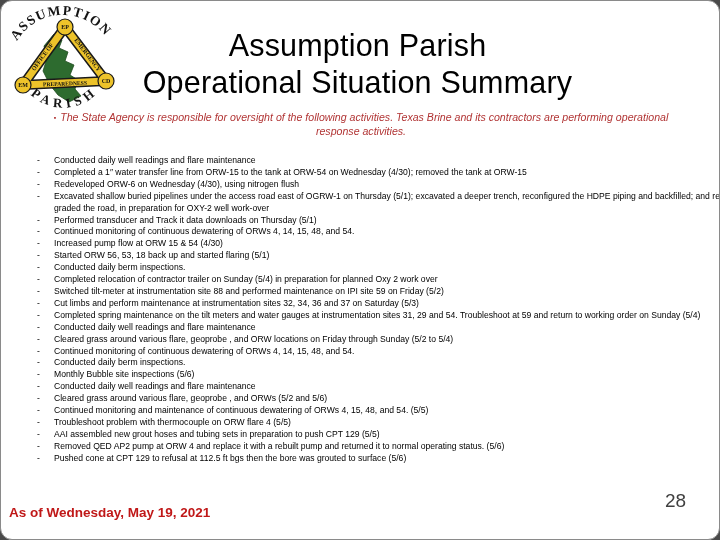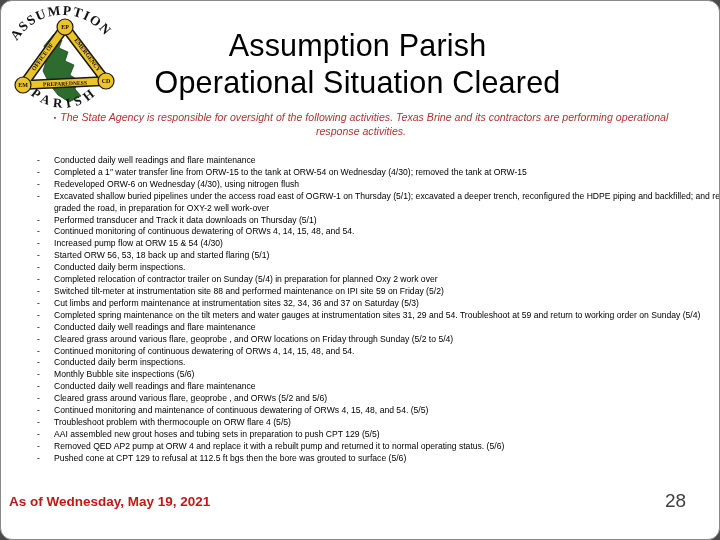--- a/index.html
+++ b/index.html
@@ -29,21 +29,21 @@
   .subtitle .marker{font-style:normal;font-size:7px;vertical-align:1px;margin-right:4px;}
   ul.bullets{
     position:absolute;left:18px;top:138px;width:688px;
     margin:16px;padding:0;list-style:none;
     color:#000;font-size:8.6px;line-height:11.9px;
     letter-spacing:0px;
   }
   ul.bullets li{position:relative;padding-left:19px;}
   ul.bullets li::before{content:"-";position:absolute;left:2px;top:0;}
   .footer{
-    position:absolute;left:8px;top:493px;
+    position:absolute;left:8px;top:504px;
     color:#c01818;font-weight:bold;font-size:13.5px;
   }
   .pagenum{
     position:absolute;left:664px;top:489px;
     color:#3f3f3f;font-size:19px;
   }
 </style>
 </head>
 <body>
 
@@ -78,21 +78,21 @@
         <textPath href="#arcTop" startOffset="50%" text-anchor="middle">ASSUMPTION</textPath>
       </text>
       <text font-family="Liberation Serif, serif" font-size="13" font-weight="bold" fill="#141414" letter-spacing="4.5">
         <textPath href="#arcBot" startOffset="50%" text-anchor="middle">PARISH</textPath>
       </text>
     </svg>
   </div>
 
   <div class="title">
     <div>Assumption Parish</div>
-    <div>Operational Situation Cleared</div>
+    <div>Operational Situation Summary</div>
   </div>
 
   <div class="subtitle">
     <span class="marker">▪</span><span>The State Agency is responsible for oversight of the following activities.  Texas Brine and its contractors are performing operational response activities.</span>
   </div>
 
   <ul class="bullets">
       <li>Conducted daily well readings and flare maintenance</li>
       <li>Completed a 1″ water transfer line from ORW-15 to the tank at ORW-54 on Wednesday (4/30); removed the tank at ORW-15</li>
       <li>Redeveloped  ORW-6 on Wednesday (4/30), using nitrogen flush</li>

